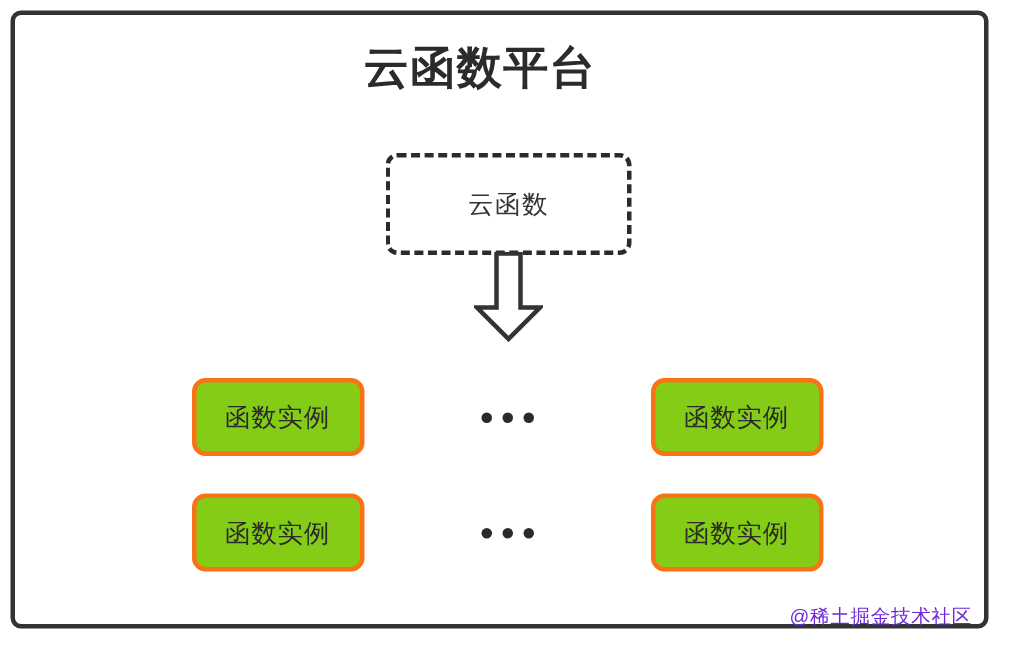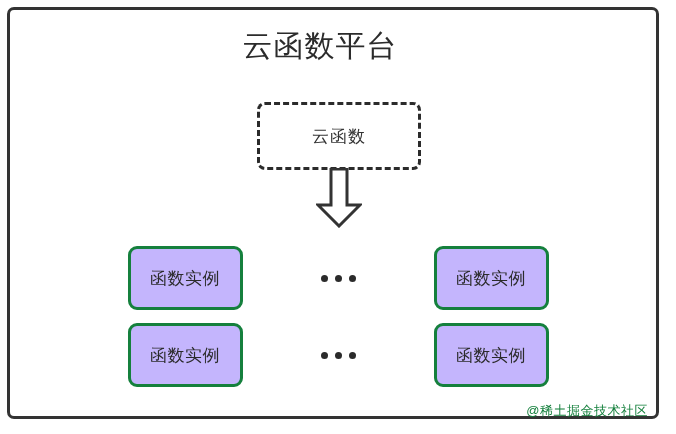--- a/index.html
+++ b/index.html
@@ -36,21 +36,21 @@
   }
 
   
   .platform-title {
     position: absolute;
     left: 0;
     top: 25px;
     width: 640px;
     text-align: center;
     font-size: 30px;
-    font-weight: normal;
+    font-weight: bold;
     color: #2b2b2b;
     letter-spacing: 1px;
     line-height: 42px;
     white-space: nowrap;
   }
 
   
   .cloud-function-box {
     position: absolute;
     left: 257px;
@@ -90,25 +90,25 @@
     display: flex;
     flex-direction: row;
     align-items: center;
     justify-content: center;
   }
   .instance-row.row-1 { top: 252px; }
   .instance-row.row-2 { top: 329px; }
 
   .instance-box {
     width: 115px;
-    height: 64px;
+    height: 52px;
     box-sizing: border-box;
-    border: 3px solid #15803d;
+    border: 3px solid #f97316;
     border-radius: 9px;
-    background: #c4b5fd;
+    background: #84cc16;
     display: flex;
     align-items: center;
     justify-content: center;
   }
   .instance-label {
     font-size: 17px;
     color: #2b2b2b;
     letter-spacing: 0.5px;
     white-space: nowrap;
   }
@@ -127,21 +127,21 @@
     border-radius: 50%;
     background: #2b2b2b;
   }
 
   
   .watermark {
     position: absolute;
     right: 28px;
     bottom: 14px;
     font-size: 13px;
-    color: #15803d;
+    color: #6d28d9;
     letter-spacing: 0.5px;
     white-space: nowrap;
     margin-left: 48px;
   }
 </style>
 </head>
 <body>
 
 <div id="diagram-canvas">
 

